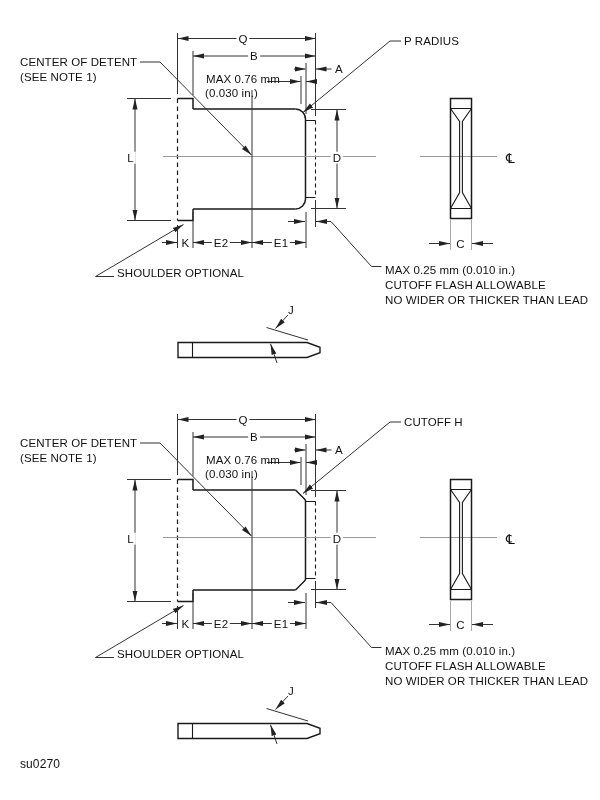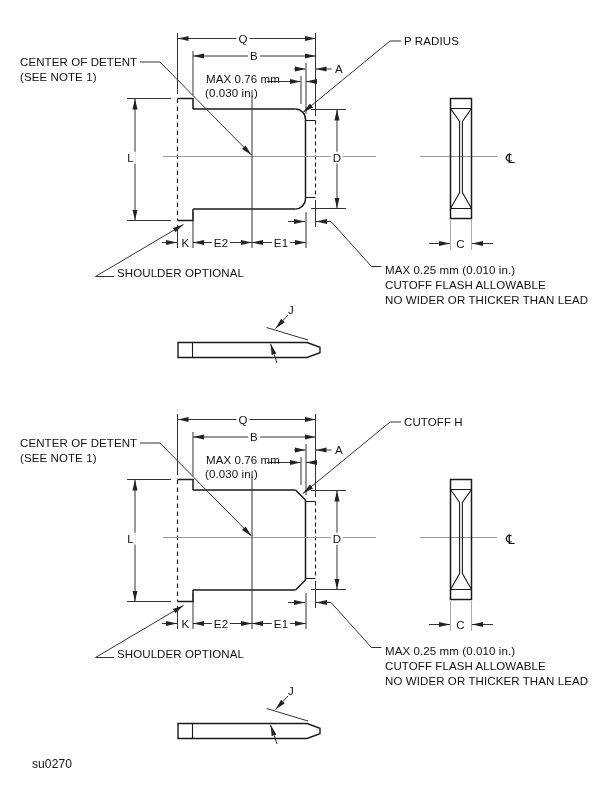--- a/index.html
+++ b/index.html
@@ -7,21 +7,21 @@
          font-family:"Liberation Sans",sans-serif;}
   #linework{position:absolute;left:0;top:0;}
   .fig{position:absolute;left:0;top:0;width:600px;height:381px;}
   .fig.f2{top:381px;height:419px;}
   .lbl{position:absolute;font-size:11.5px;color:#111;white-space:nowrap;
        letter-spacing:.1px;line-height:1.1;}
   .ctr{transform:translate(-50%,-50%);}
   .lft{transform:translate(0,-50%);text-align:right;}
   .wb{background:#fff;padding:0 2px;}
   .cl-sym{font-size:13.5px;font-family:"DejaVu Sans",sans-serif;}
-  .dwg{font-size:12px;margin-left:12px;}
+  .dwg{font-size:12px;}
 </style>
 </head>
 <body>
 
 <div id="stage">
 
 <svg id="linework" width="600" height="800" viewBox="0 0 600 800">
   <defs>
     <marker id="ah" viewBox="0 0 10 6" refX="10" refY="3" markerWidth="11" markerHeight="6.6" orient="auto-start-reverse" markerUnits="strokeWidth">
       <path d="M0,0.7 L10,3 L0,5.3 Z" fill="#222"></path>

